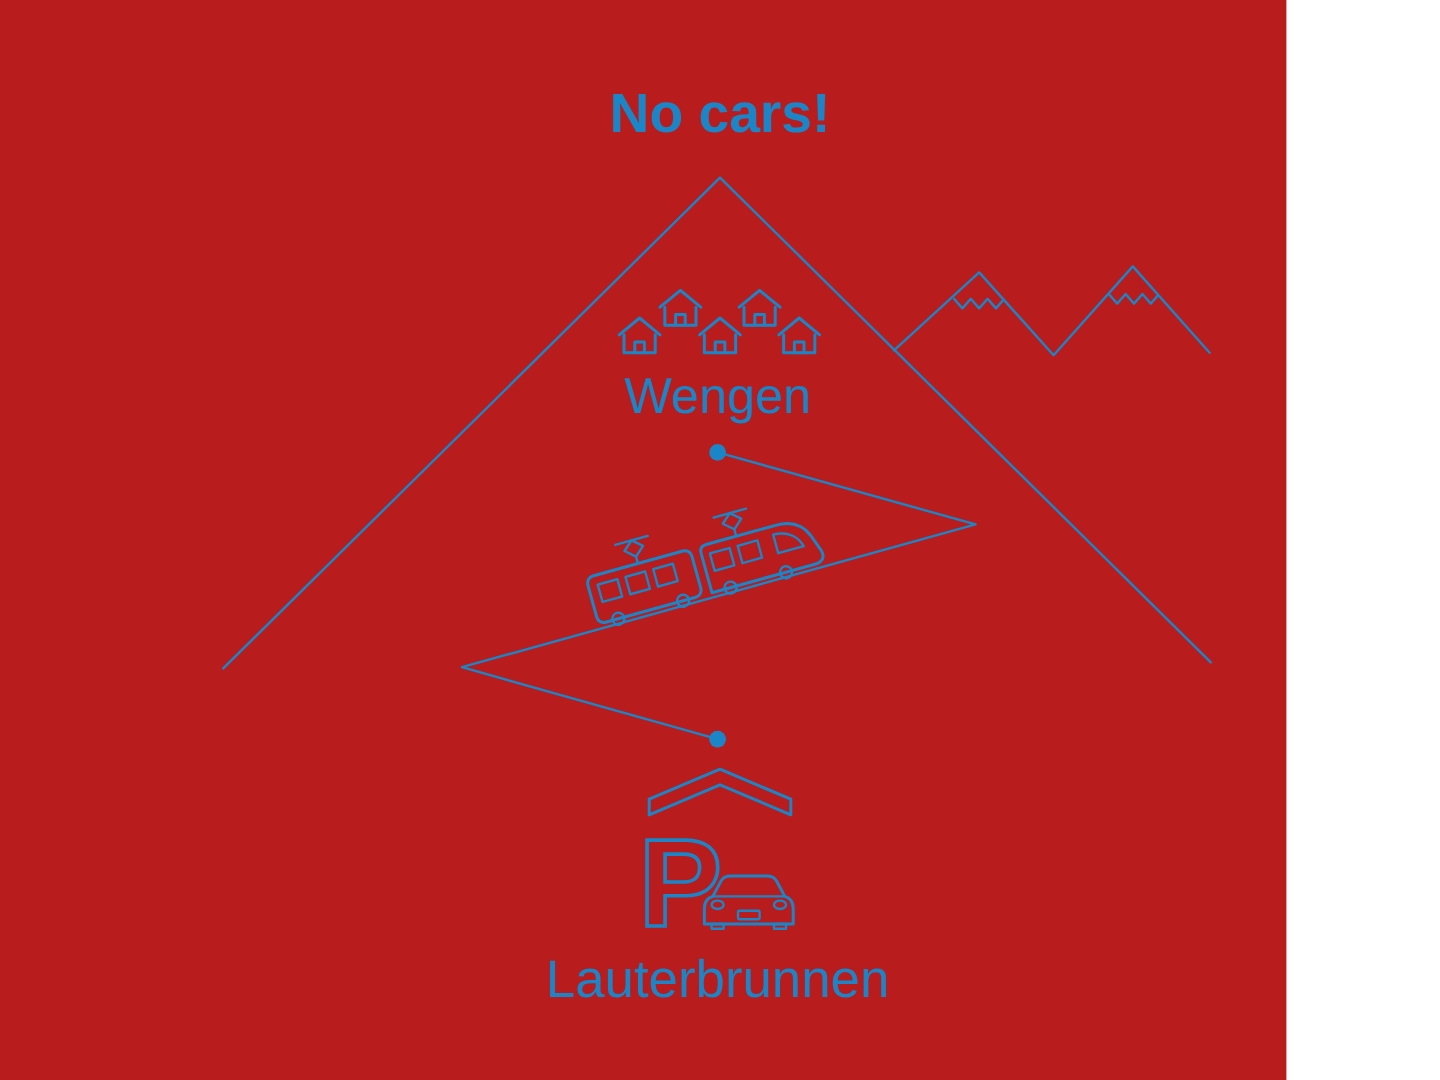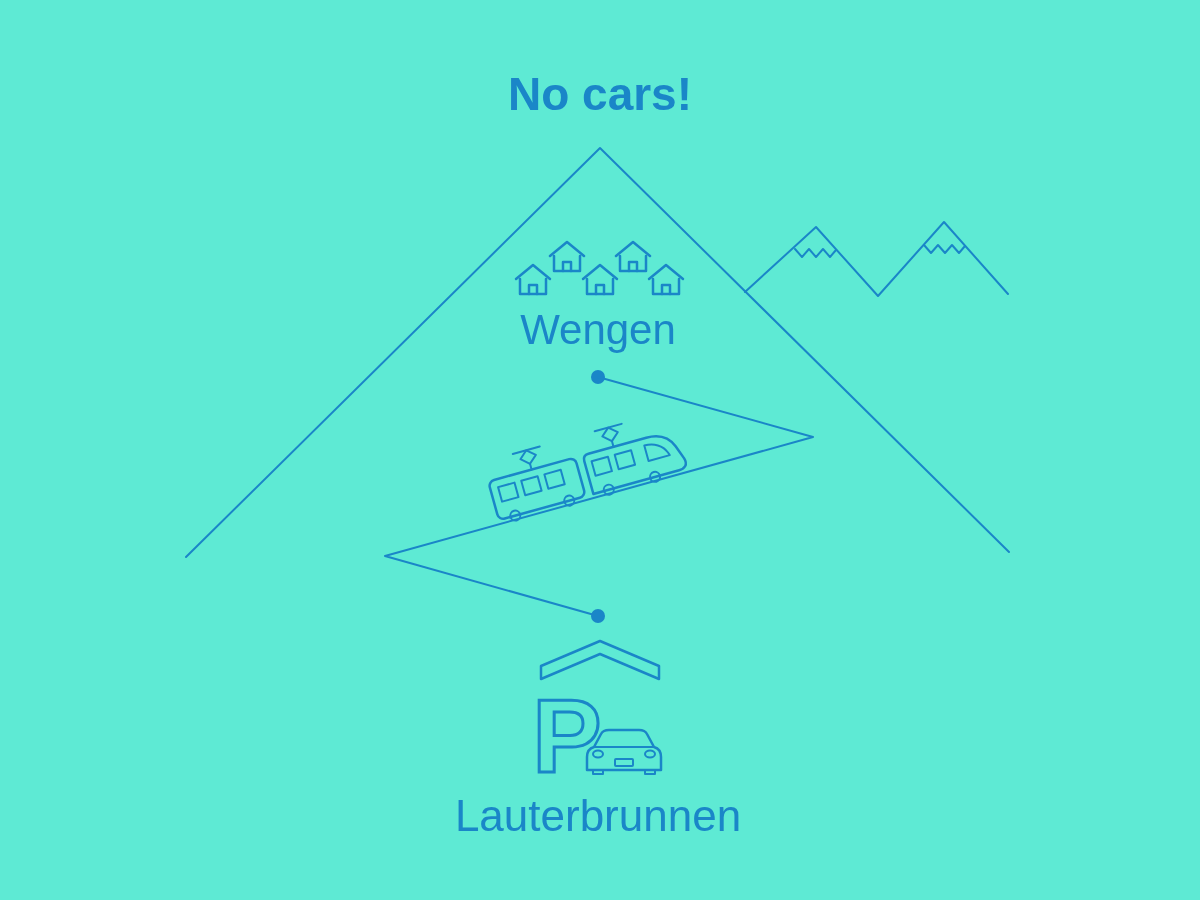--- a/index.html
+++ b/index.html
@@ -6,23 +6,23 @@
     margin:0;
     padding:0;
     background:#ffffff;
     width:1200px;
     height:900px;
     overflow:hidden;
     font-family:"Liberation Sans", sans-serif;
   }
   .stage{
     position:relative;
-    width:1200px;
+    width:1072px;
     height:900px;
-    background:#5eead4;
+    background:#b91c1c;
     text-align:center;
   }
   svg{display:block;}
   .ln{
     fill:none;
     stroke:#1a86c8;
     stroke-width:2;
     stroke-linejoin:round;
     stroke-linecap:round;
   }

